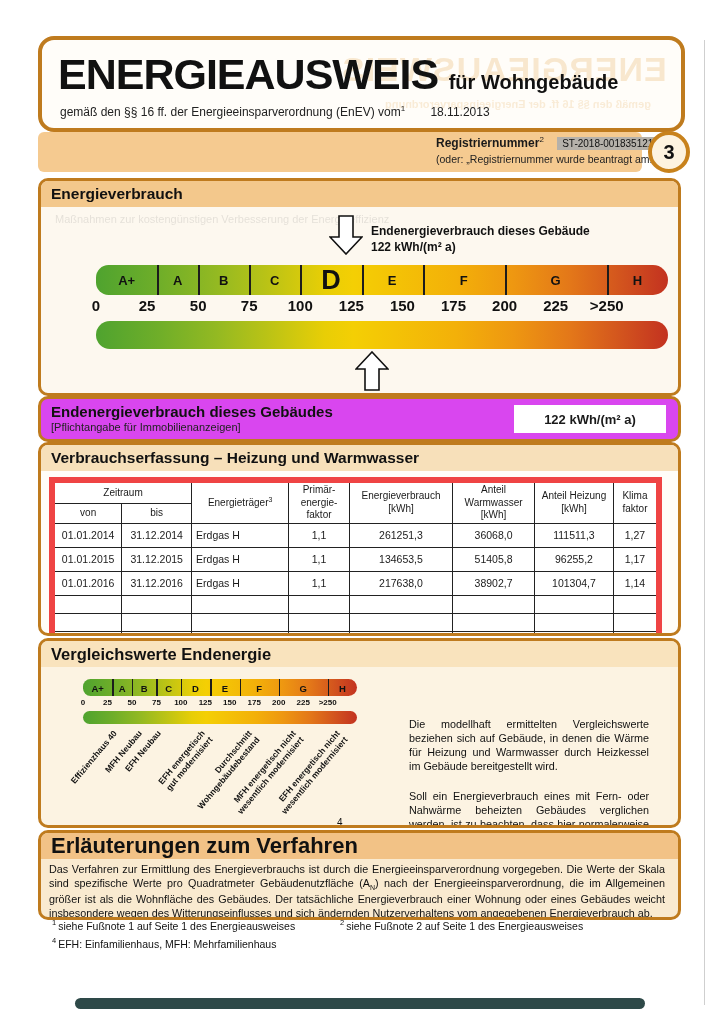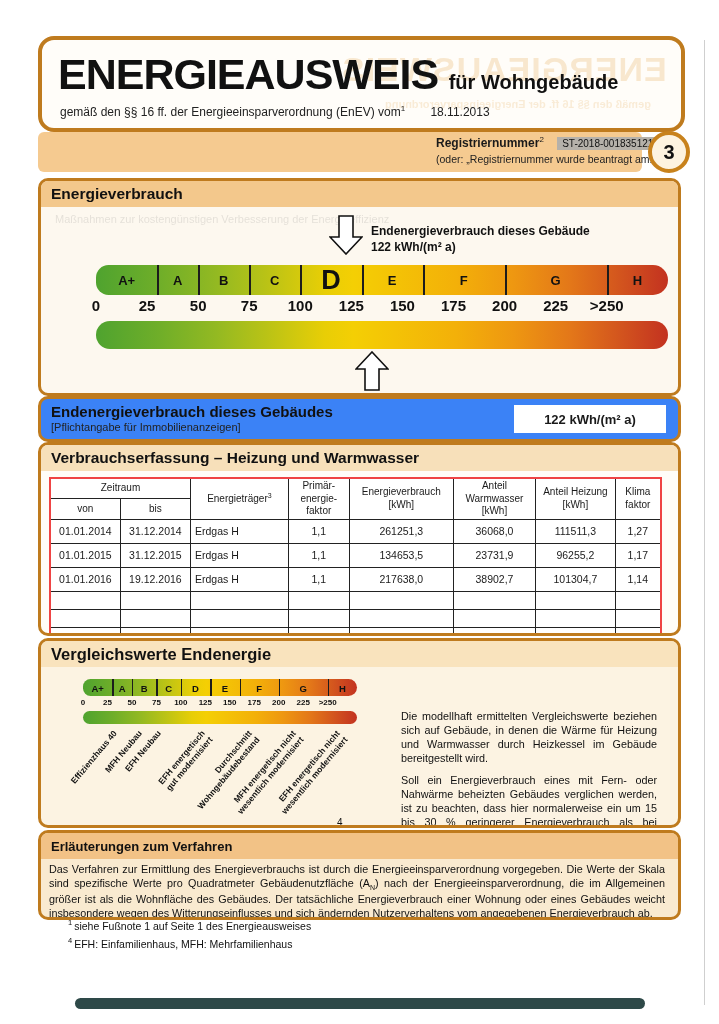--- a/index.html
+++ b/index.html
@@ -55,33 +55,33 @@
   .scale-letter{position:absolute;top:50%;transform:translate(-50%,-50%);font-size:13px;
       font-weight:bold;color:#111;}
   .scale-letter.big{font-size:27px;}
   .numbers{position:absolute;top:90px;height:20px;}
   .scale-num{position:absolute;transform:translateX(-50%);font-size:15px;font-weight:bold;color:#111;}
   .gradbar{position:absolute;top:114px;height:28px;border-radius:14px;
       background:linear-gradient(90deg,#4fa32f 0%,#6fae29 11%,#93b922 21%,#bfc414 31%,#e8ce06 40%,
       #f4cf04 45%,#f4c306 52%,#f3b009 63%,#ee9711 73%,#e37719 83%,#d2531e 92%,#c33220 100%);}
   
   #endenergy-bar{position:absolute;left:38px;top:396px;width:637px;height:40px;border:3px solid #bf7b1e;
-      border-radius:10px;background:#3b82f6;}
+      border-radius:10px;background:#d946ef;}
   #endenergy-bar .etitle{position:absolute;left:10px;top:4px;font-size:15px;font-weight:bold;color:#111;}
   #endenergy-bar .esub{position:absolute;left:10px;top:22px;font-size:11px;color:#222;}
   .value-box{position:absolute;right:12px;top:6px;width:152px;height:28px;background:#ffffff;
       display:flex;align-items:center;justify-content:center;font-size:13px;font-weight:bold;}
   
   #verbrauch-panel{top:442px;height:188px;background:#fffdf8;}
   #verbrauch-panel .panel-band{background:#f7e0ba;}
   .ctable{position:absolute;left:8px;top:6px;width:613px;border-collapse:collapse;background:#fff;
       table-layout:fixed;}
   .ctable th,.ctable td{border:1px solid #222;font-size:10px;text-align:center;padding:1px 2px;
       overflow:hidden;white-space:nowrap;}
-  .ctable{border:2px solid #ef4444;}
+  .ctable{border:6px solid #ef4444;}
   .ctable thead th{font-weight:normal;font-size:10px;line-height:1.25;}
   .ctable td{font-size:10.5px;height:21px;}
   .ctable td.lft{text-align:left;padding-left:4px;}
   .ctable tr.empty td{height:15px;}
   .ctable sup{font-size:7px;}
   
   #vergleich-panel{top:638px;height:184px;background:#fcf3e2;}
   #vergleich-panel .panel-band{background:#f9e3bd;}
   #vergleich-panel .panel-band .ptitle{font-size:16.5px;}
   .cmp-scale{position:absolute;left:42px;top:12px;width:274px;}
@@ -95,30 +95,30 @@
   .cmp-gradbar{position:absolute;top:32px;height:13px;width:100%;border-radius:7px;
       background:linear-gradient(90deg,#4fa32f 0%,#6fae29 11%,#93b922 21%,#bfc414 31%,#e8ce06 40%,
       #f4cf04 45%,#f4c306 52%,#f3b009 63%,#ee9711 73%,#e37719 83%,#d2531e 92%,#c33220 100%);}
   .cmp-labels{position:absolute;top:50px;height:100px;width:100%;}
   .ref-label{position:absolute;top:0;font-size:8.5px;font-weight:bold;line-height:1.15;color:#111;
       text-align:right;white-space:nowrap;transform:translateX(-100%) rotate(-50deg);
       transform-origin:100% 0;}
   .fn4{position:absolute;left:296px;top:150px;font-size:10px;color:#111;}
   .cmp-text{position:absolute;left:352px;top:34px;width:272px;font-size:10.8px;line-height:1.3;
       text-align:justify;color:#111;}
-  .cmp-text p{margin:8px;}
+  .cmp-text p{margin:16px;}
   
   #erlaeuterung-panel{top:830px;height:84px;background:#f9ead0;}
   #erlaeuterung-panel .panel-band{background:#f2c286;}
-  #erlaeuterung-panel .panel-band .ptitle{font-size:13px;}
+  #erlaeuterung-panel .panel-band .ptitle{font-size:22px;}
   .exp-text{position:absolute;left:8px;top:4px;width:616px;font-size:10.8px;line-height:1.28;
       text-align:justify;color:#111;}
   .exp-text sub{font-size:7px;}
   
-  .footnotes{position:absolute;left:68px;top:918px;width:620px;font-size:10.5px;color:#111;}
+  .footnotes{position:absolute;left:52px;top:918px;width:620px;font-size:10.5px;color:#111;}
   .fn-row{display:flex;margin-bottom:4px;}
   .fn-row sup{font-size:7.5px;margin-right:2px;}
   .fn1 .fn-item:first-child{width:288px;}
   .fn2 .fn-item:first-child{width:402px;}
   .fn-item{white-space:nowrap;}
   
   .next-page-edge{position:absolute;left:75px;top:998px;width:570px;height:11px;border-radius:6px;
       background:#2e4948;}
   .scan-edge{position:absolute;left:704px;top:40px;width:1px;height:965px;background:#cfcfcf;}
 </style>
@@ -257,27 +257,27 @@
               <td>36068,0</td>
               <td>111511,3</td>
               <td>1,27</td>
             </tr>
             <tr>
               <td>01.01.2015</td>
               <td>31.12.2015</td>
               <td class="lft">Erdgas H</td>
               <td>1,1</td>
               <td>134653,5</td>
-              <td>23731,9</td>
+              <td>51405,8</td>
               <td>96255,2</td>
               <td>1,17</td>
             </tr>
             <tr>
               <td>01.01.2016</td>
-              <td>19.12.2016</td>
+              <td>31.12.2016</td>
               <td class="lft">Erdgas H</td>
               <td>1,1</td>
               <td>217638,0</td>
               <td>38902,7</td>
               <td>101304,7</td>
               <td>1,14</td>
             </tr>
             <tr class="empty">
               <td>&nbsp;</td>
               <td>&nbsp;</td>
@@ -377,20 +377,21 @@
     <div class="panel-body" style="height:58px;">
       <div class="exp-text">
         <span>Das Verfahren zur Ermittlung des Energieverbrauchs ist durch die Energieeinsparverordnung vorgegeben. Die Werte der Skala sind spezifische Werte pro Quadratmeter Gebäudenutzfläche (A</span><sub>N</sub><span>) nach der Energieeinsparverordnung, die im Allgemeinen größer ist als die Wohnfläche des Gebäudes. Der tatsächliche Energieverbrauch einer Wohnung oder eines Gebäudes weicht insbesondere wegen des Witterungseinflusses und sich ändernden Nutzerverhaltens vom angegebenen Energieverbrauch ab.</span>
       </div>
     </div>
   </div>
 
   <div class="footnotes">
     <div class="fn-row fn1">
       <span class="fn-item"><sup>1</sup><span>siehe Fußnote 1 auf Seite 1 des Energieausweises</span></span>
+      <span class="fn-item"><sup>2</sup><span>siehe Fußnote 2 auf Seite 1 des Energieausweises</span></span>
     </div>
     <div class="fn-row fn2">
       <span class="fn-item"><sup>4</sup><span>EFH: Einfamilienhaus, MFH: Mehrfamilienhaus</span></span>
     </div>
   </div>
 
   <div class="next-page-edge"></div>
   <div class="scan-edge"></div>
 </div>
 

